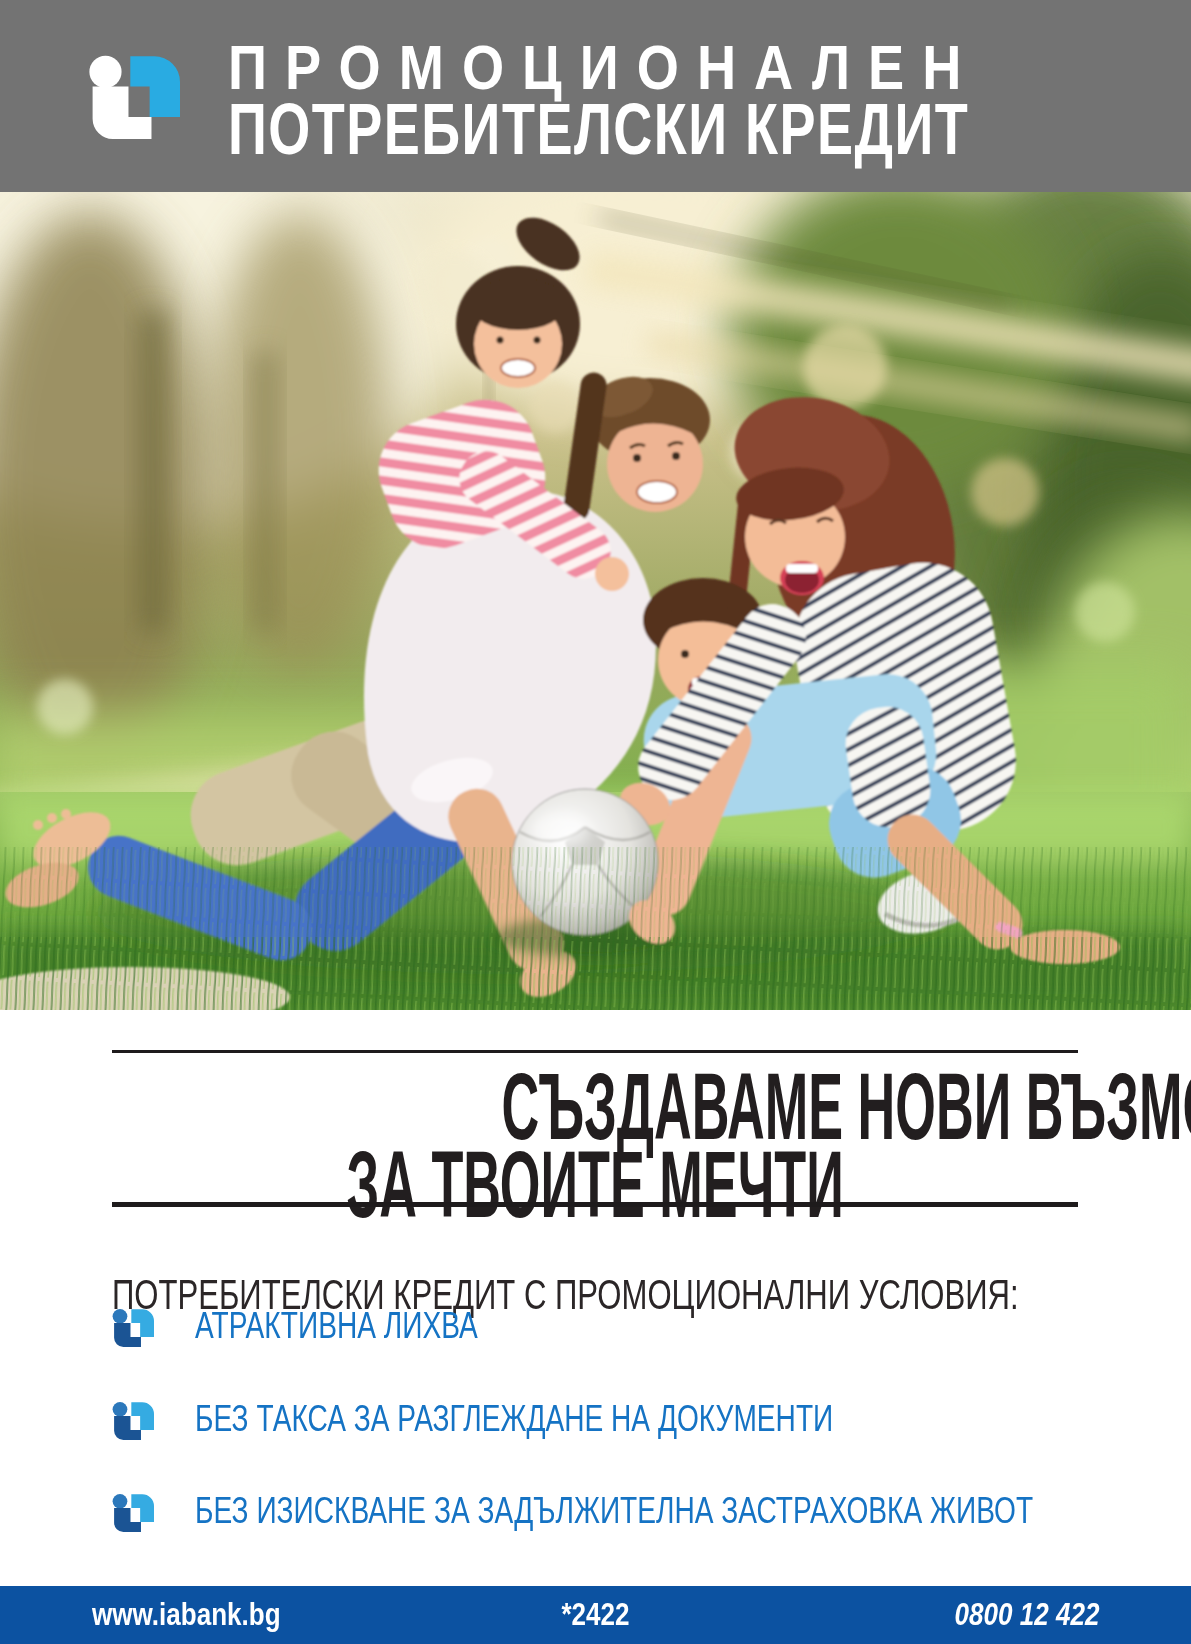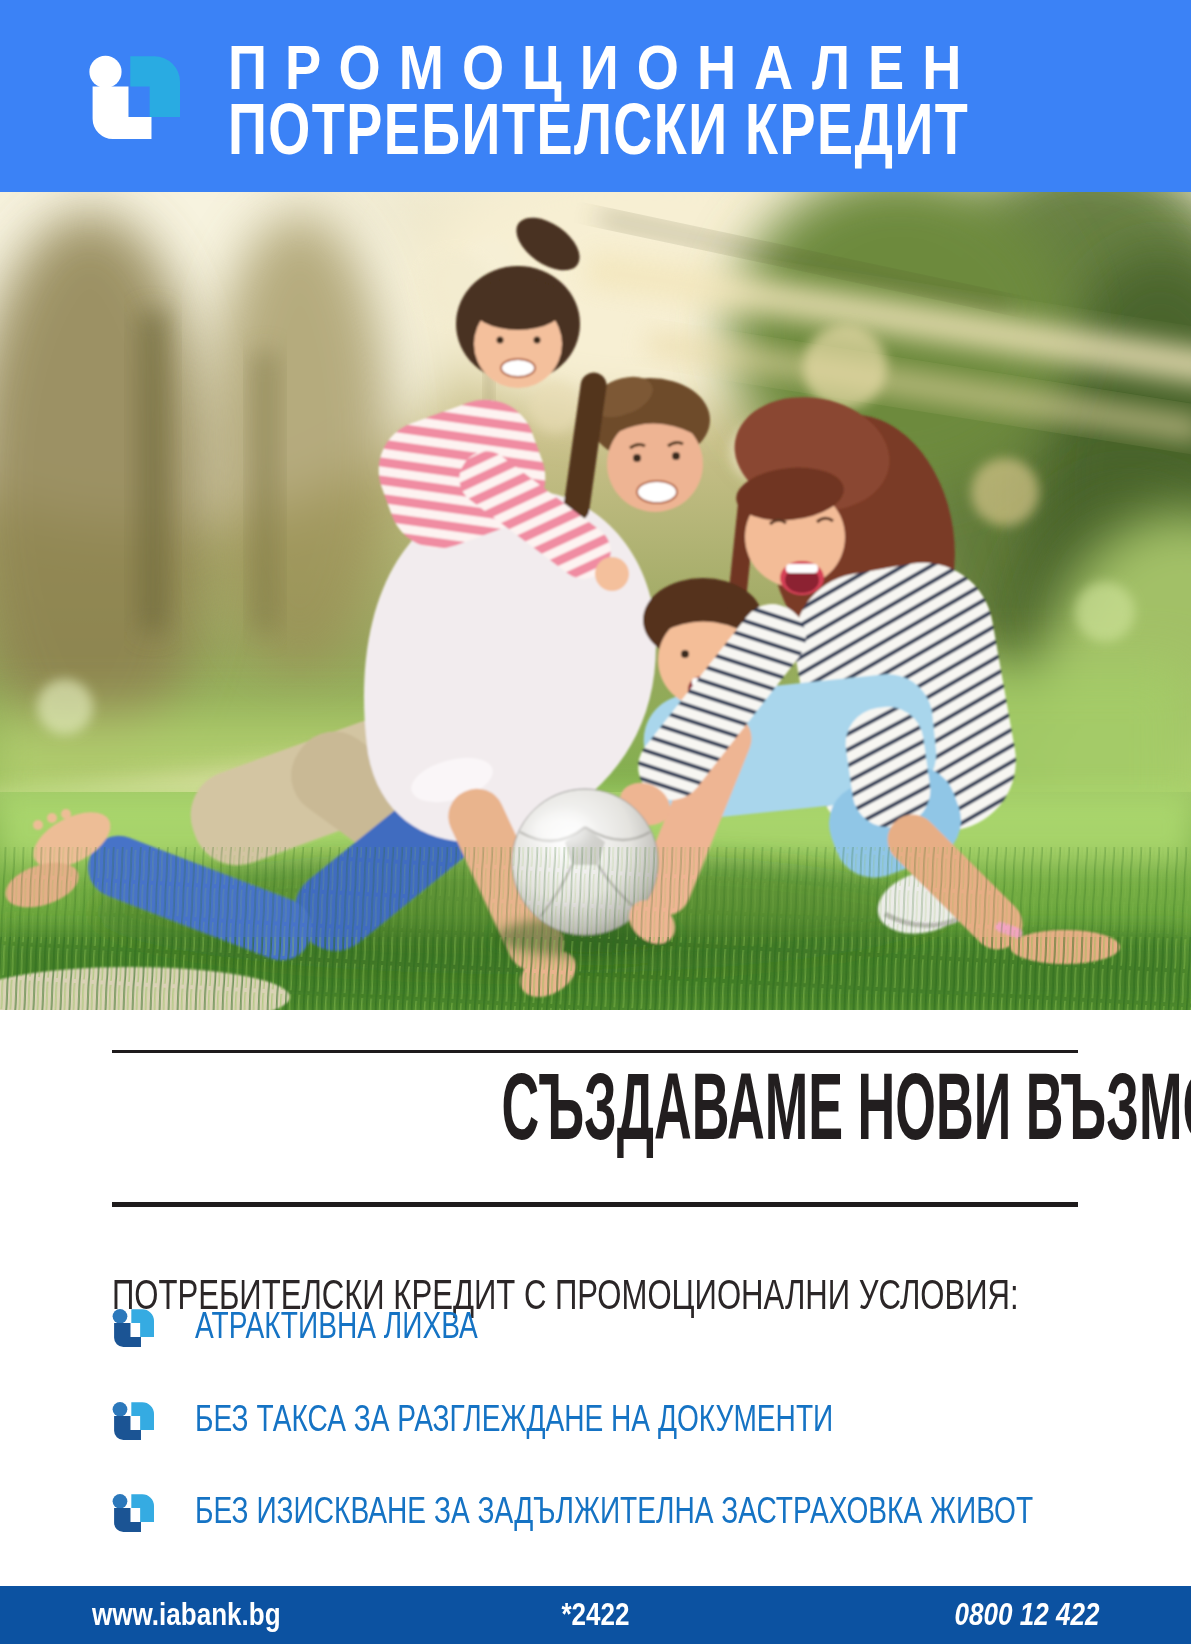--- a/index.html
+++ b/index.html
@@ -1,20 +1,20 @@
 <!DOCTYPE html>
 <html lang="bg"><head>
 <meta charset="utf-8">
 <style>
   html,body{margin:0;padding:0;background:#ffffff;}
   body{width:1191px;height:1644px;position:relative;overflow:hidden;
        font-family:"Liberation Sans","DejaVu Sans",sans-serif;}
 
   
-  .header{position:absolute;left:0;top:0;width:1191px;height:192px;background:#3b82f6;}
+  .header{position:absolute;left:0;top:0;width:1191px;height:192px;background:#737373;}
   .logo{position:absolute;left:88px;top:47px;width:92px;height:92px;
         --c-head:#ffffff;--c-body:#ffffff;--c-accent:#29abe2;}
   .header-titles{position:absolute;left:228px;top:36px;color:#ffffff;font-weight:bold;}
   .t1{font-size:63px;line-height:63px;letter-spacing:21px;white-space:nowrap;
       transform:scaleX(.86);transform-origin:left top;}
   .t2{font-size:73px;line-height:73px;letter-spacing:2px;white-space:nowrap;margin-top:-7px;
       transform:scaleX(.74);transform-origin:left top;}
 
   
   .hero{position:absolute;left:0;top:192px;width:1191px;height:818px;overflow:hidden;}
@@ -253,20 +253,21 @@
       </g>
 
       <rect x="0" y="655" width="1191" height="163" fill="url(#grassTex)" opacity=".5"></rect>
       <rect x="0" y="745" width="1191" height="73" fill="url(#grassTex)" opacity=".8"></rect>
     </svg>
   </div>
 
   <div class="rule rule-top"></div>
   <h1 class="headline">
     <span class="line"><span>СЪЗДАВАМЕ НОВИ ВЪЗМОЖНОСТИ</span></span>
+    <span class="line"><span>ЗА ТВОИТЕ МЕЧТИ</span></span>
   </h1>
   <div class="rule rule-bottom"></div>
 
   <p class="subtitle"><span>ПОТРЕБИТЕЛСКИ КРЕДИТ С ПРОМОЦИОНАЛНИ УСЛОВИЯ:</span></p>
 
   <div class="benefit b1">
     <svg class="icon" viewBox="0 0 100 100">
         <use href="#logo-shape"></use>
       </svg>
     <div class="label"><span>АТРАКТИВНА ЛИХВА</span></div>

